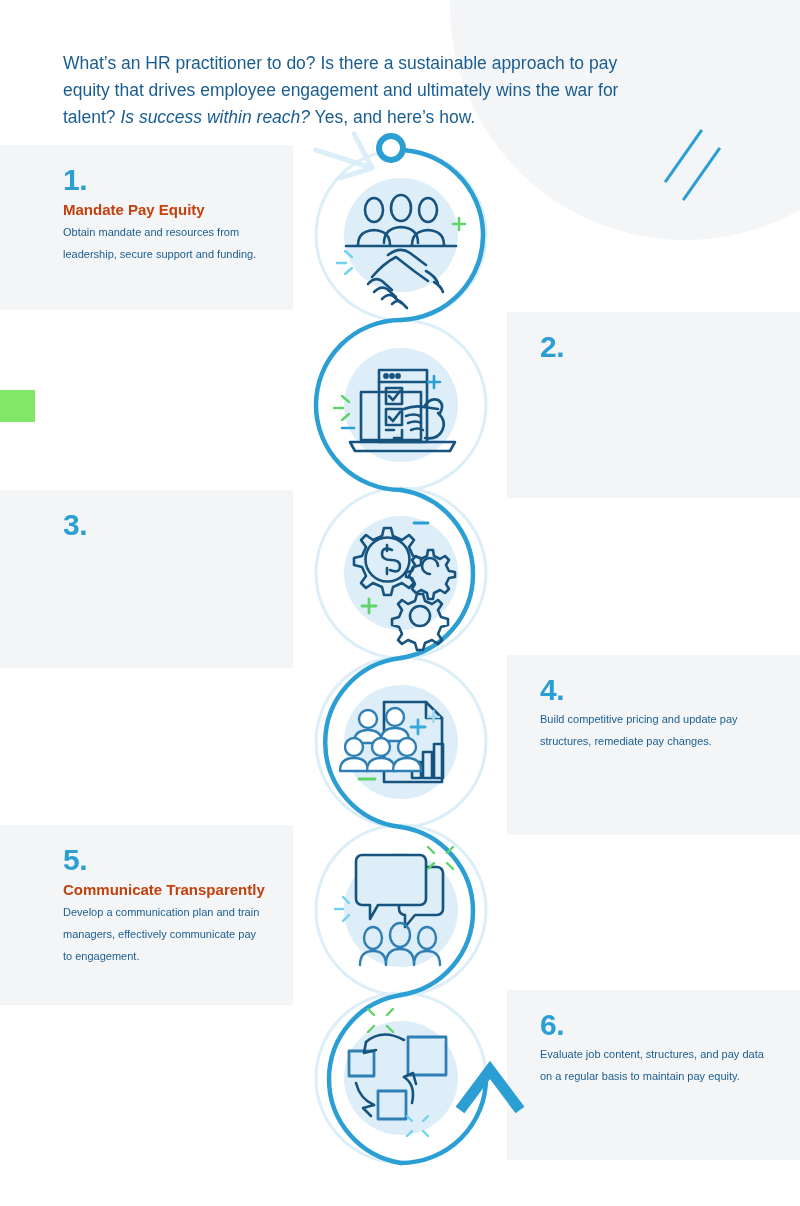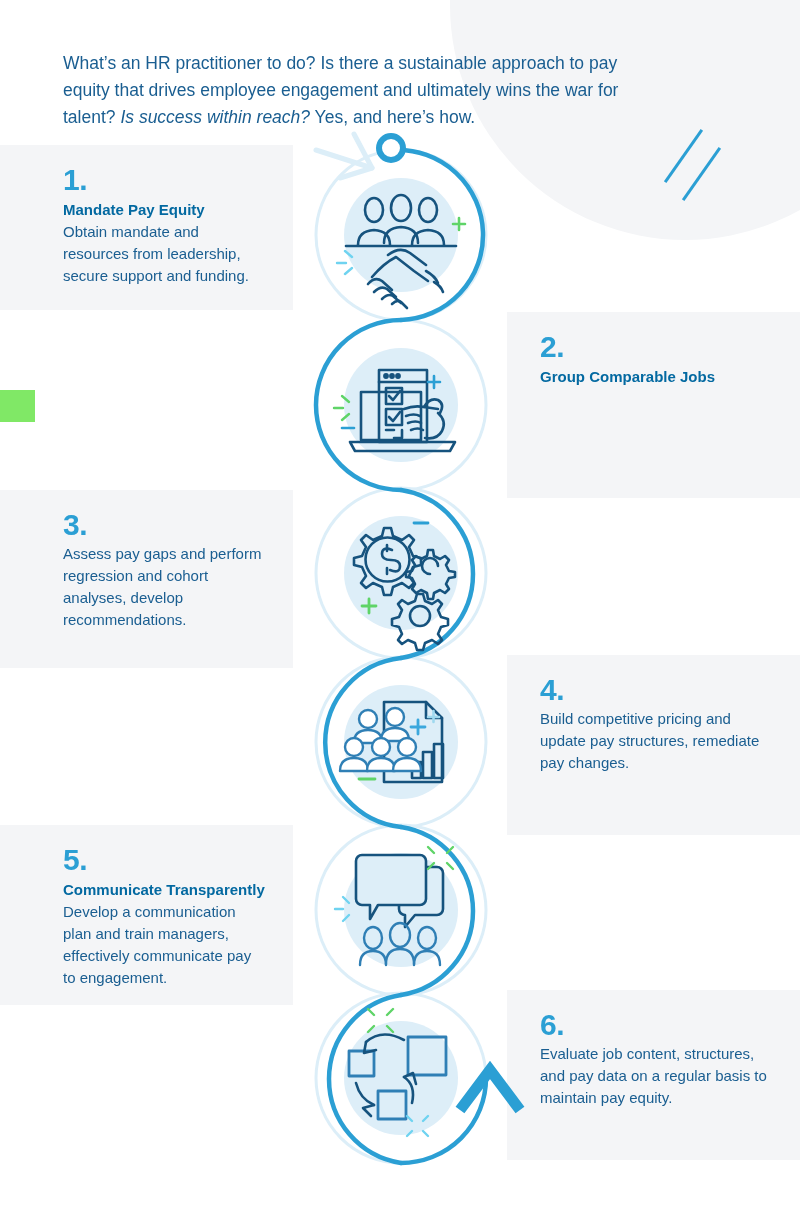--- a/index.html
+++ b/index.html
@@ -48,25 +48,25 @@
   .panel.right { left: 507px; width: 293px; }
 
   .panel-inner { padding: 18px 26px 18px 63px; }
   .panel.right .panel-inner { padding: 18px 26px 18px 33px; }
 
   .step-num {
     color: #2b9fd4; font-size: 30px; font-weight: 700;
     line-height: 34px; letter-spacing: -0.5px;
   }
   .step-title {
-    color: #0369a1; font-size: 15px; font-weight: 700;
+    color: #c2410c; font-size: 15px; font-weight: 700;
     line-height: 21px; margin-top: 2px;
   }
   .step-body {
-    color: #1a5e91; font-size: 15px; font-weight: 400;
+    color: #1a5e91; font-size: 11px; font-weight: 400;
     line-height: 22px; margin-top: 1px;
   }
 
   
   .chain { position: absolute; left: 300px; top: 110px; width: 230px; height: 1090px; }
 
   .node {
     position: absolute; width: 170px; height: 170px;
   }
   .node .halo {
@@ -102,28 +102,26 @@
     <div class="panel-inner">
       <div class="step-num">1.</div>
       <div class="step-title">Mandate Pay Equity</div>
       <div class="step-body">Obtain mandate and resources from leadership, secure support and funding.</div>
     </div>
   </div>
 
   <div class="panel right" style="top:312px; height:186px;">
     <div class="panel-inner">
       <div class="step-num">2.</div>
-      <div class="step-title">Group Comparable Jobs</div>
     </div>
   </div>
 
   <div class="panel left" style="top:490px; height:178px;">
     <div class="panel-inner">
       <div class="step-num">3.</div>
-      <div class="step-body">Assess pay gaps and perform regression and cohort analyses, develop recommendations.</div>
     </div>
   </div>
 
   <div class="panel right" style="top:655px; height:180px;">
     <div class="panel-inner">
       <div class="step-num">4.</div>
       <div class="step-body">Build competitive pricing and update pay structures, remediate pay changes.</div>
     </div>
   </div>
 

